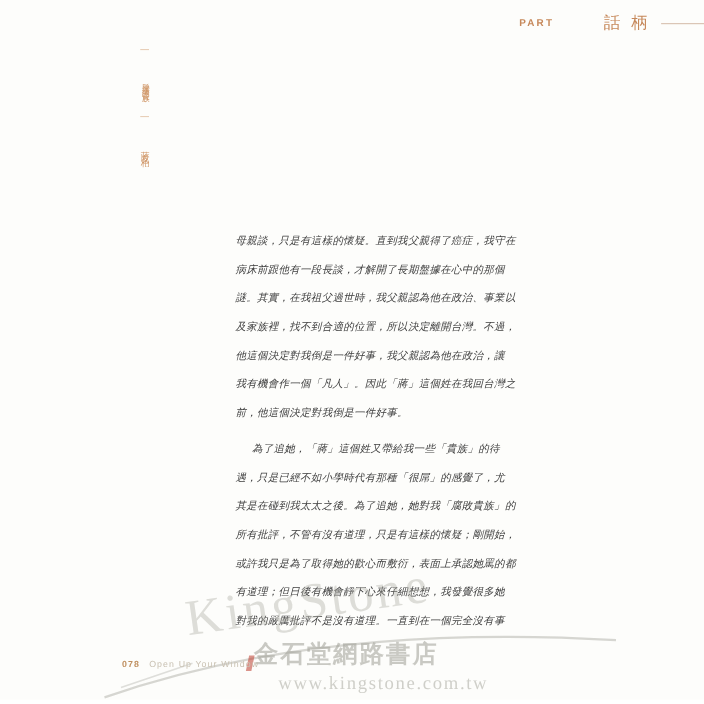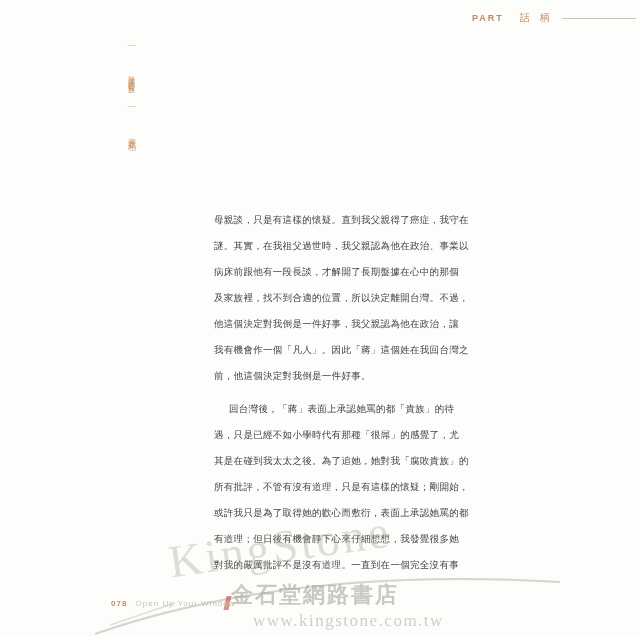--- a/index.html
+++ b/index.html
@@ -21,23 +21,24 @@
     align-items: center;
     color: #c6885a;
   }
   .part-label {
     font-size: 9px;
     font-weight: bold;
     letter-spacing: 2px;
     margin-right: 16px;
   }
   .part-title {
-    font-size: 10px;
+    font-size: 15px;
     letter-spacing: 10px;
     white-space: nowrap;
+    margin-left: 29px;
   }
   .part-rule {
     width: 74px;
     height: 1px;
     background: #d8c0ae;
     margin-left: 2px;
     margin-top: 1px;
   }
 
   
@@ -57,20 +58,21 @@
   
   .body-text { position: absolute; left: 214px; width: 268px; color: #414141; }
   #para-1 { position: absolute; top: 207px; left: 214px; }
   #para-2 { position: absolute; top: 396px; left: 214px; }
   .bodyline {
     height: 26px;
     line-height: 26px;
     font-size: 9.5px;
     letter-spacing: 0.3px;
     white-space: nowrap;
+    font-style: italic;
   }
   .indent-first > div:first-child { padding-left: 15px; }
 
   
   .wm-diagonal {
     position: absolute;
     left: 168px;
     top: 520px;
     font-family: "Liberation Serif", serif;
     font-size: 46px;
@@ -138,29 +140,29 @@
 
   <div class="side-strip">
     <span class="side-divider">―</span>
     <span class="side-title">懸崖邊的貴族</span>
     <span class="side-divider">―</span>
     <span class="side-author">蔣友柏</span>
   </div>
 
   <div id="para-1" class="body-text">
       <div class="bodyline">母親談，只是有這樣的懷疑。直到我父親得了癌症，我守在</div>
+      <div class="bodyline">病床前跟他有一段長談，才解開了長期盤據在心中的那個</div>
       <div class="bodyline">謎。其實，在我祖父過世時，我父親認為他在政治、事業以</div>
-      <div class="bodyline">病床前跟他有一段長談，才解開了長期盤據在心中的那個</div>
       <div class="bodyline">及家族裡，找不到合適的位置，所以決定離開台灣。不過，</div>
       <div class="bodyline">他這個決定對我倒是一件好事，我父親認為他在政治，讓</div>
       <div class="bodyline">我有機會作一個「凡人」。因此「蔣」這個姓在我回台灣之</div>
       <div class="bodyline">前，他這個決定對我倒是一件好事。</div>
     </div>
   <div id="para-2" class="body-text indent-first">
-      <div class="bodyline">回台灣後，「蔣」表面上承認她罵的都「貴族」的待</div>
+      <div class="bodyline">為了追她，「蔣」這個姓又帶給我一些「貴族」的待</div>
       <div class="bodyline">遇，只是已經不如小學時代有那種「很屌」的感覺了，尤</div>
       <div class="bodyline">其是在碰到我太太之後。為了追她，她對我「腐敗貴族」的</div>
       <div class="bodyline">所有批評，不管有沒有道理，只是有這樣的懷疑；剛開始，</div>
       <div class="bodyline">或許我只是為了取得她的歡心而敷衍，表面上承認她罵的都</div>
       <div class="bodyline">有道理；但日後有機會靜下心來仔細想想，我發覺很多她</div>
       <div class="bodyline">對我的嚴厲批評不是沒有道理。一直到在一個完全沒有事</div>
     </div>
 
   <svg class="wm-swoosh" viewBox="0 0 640 640">
     <path d="M 95 634 Q 290 566 560 582" fill="none" stroke="rgba(175,175,168,0.5)" stroke-width="2"></path>

